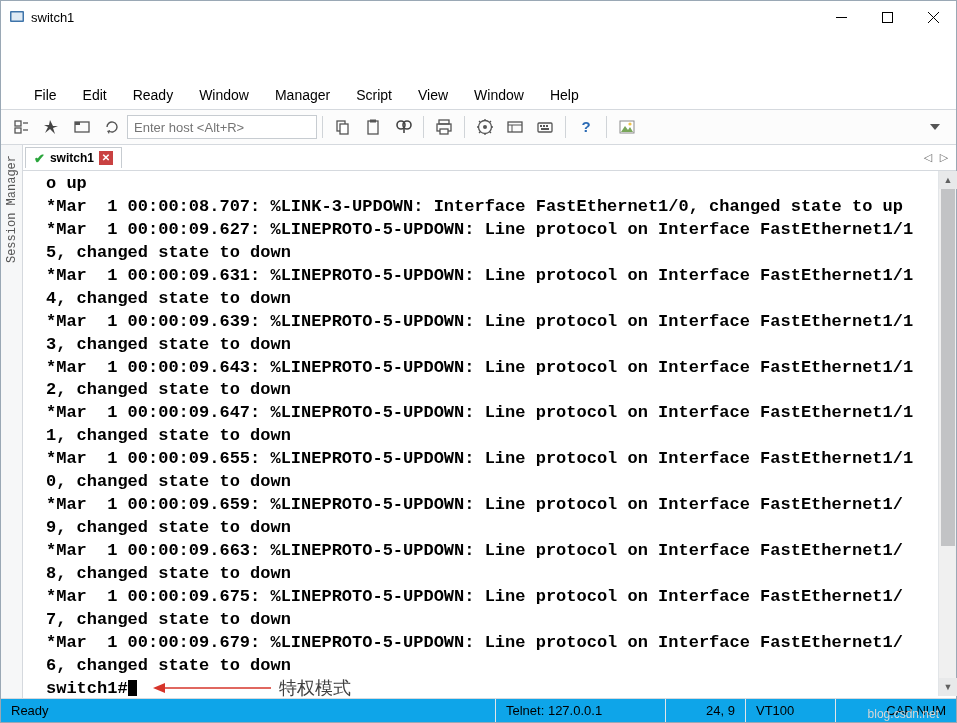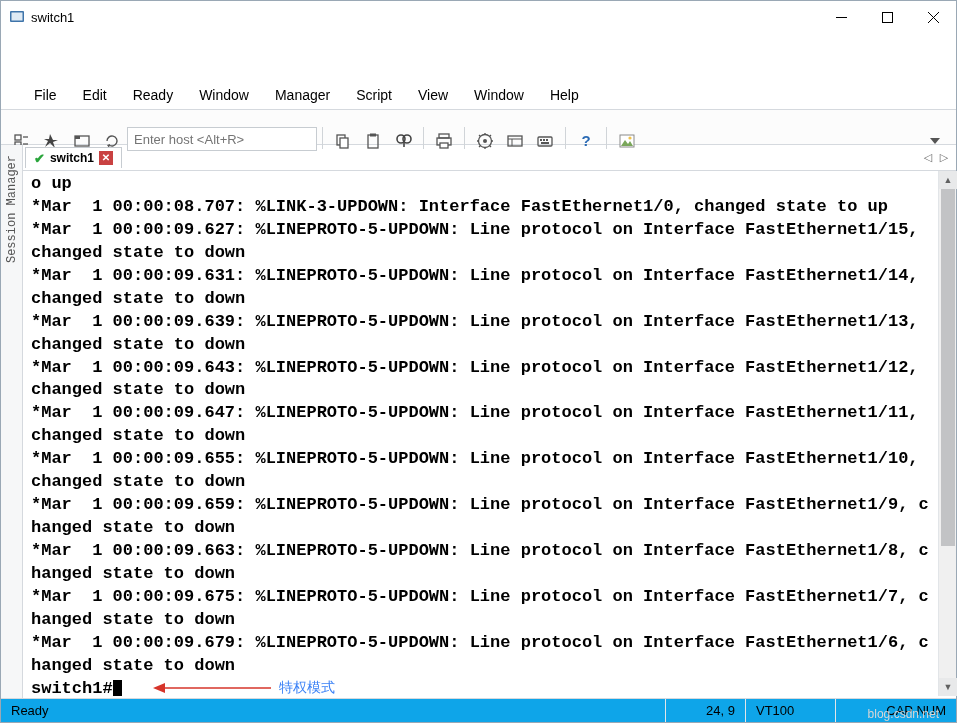--- a/index.html
+++ b/index.html
@@ -11,56 +11,56 @@
   .titlebar .app-icon { width: 16px; height: 16px; margin-right: 6px; }
   .titlebar .title { flex: 1; color: #000; font-size: 13px; }
   .titlebar .ctl { width: 46px; height: 30px; display: flex; align-items: center; justify-content: center; }
   .titlebar .ctl svg { width: 11px; height: 11px; }
 
   
   .menubar { display: flex; align-items: center; height: 28px; padding-left: 20px; gap: 0; margin-top: 48px; }
   .menubar .item { padding: 4px 13px; font-size: 14px; color: #000; cursor: default; }
 
   
-  .toolbar { display: flex; align-items: flex-start; height: 36px; border-top: 1px solid #d5d9de; border-bottom: 1px solid #d5d9de; padding: 17px 6px; background: #fcfcfc; }
+  .toolbar { display: flex; align-items: center; height: 36px; border-top: 1px solid #d5d9de; border-bottom: 1px solid #d5d9de; padding: 17px 6px; background: #fcfcfc; }
   .toolbar .btn { width: 28px; height: 28px; display: flex; align-items: center; justify-content: center; margin: 0 1px; cursor: pointer; }
   .toolbar .sep { width: 1px; height: 22px; background: #d0d4d8; margin: 0 5px; }
   .toolbar .hostbox { flex: 0 0 170px; height: 24px; border: 1px solid #c7ccd1; padding: 2px 6px; font-size: 13px; color: #888; background: #fff; outline: none; }
   .toolbar .spacer { flex: 1; }
 
   
   .body { flex: 1; display: flex; min-height: 0; }
   .sidebar { width: 22px; border-right: 1px solid #d5d9de; background: #f6f7f8; display: flex; flex-direction: column; align-items: center; padding-top: 6px; }
   .sidebar .sm-label { writing-mode: vertical-rl; transform: rotate(180deg); font-family: "Courier New", monospace; font-size: 12px; color: #555; margin-top: 4px; white-space: nowrap; }
   .content { flex: 1; display: flex; flex-direction: column; min-width: 0; }
 
   
   .tabrow { height: 26px; display: flex; align-items: center; border-bottom: 1px solid #d5d9de; padding: 0 4px 0 2px; }
   .tabrow .tab { display: flex; align-items: center; gap: 5px; padding: 3px 8px; background: #fff; border: 1px solid #c7ccd1; border-bottom: none; font-size: 12px; font-weight: bold; }
   .tabrow .tab .chk { color: #2aa53c; font-size: 13px; line-height: 1; font-weight: bold; }
   .tabrow .tab .tab-close { width: 14px; height: 14px; background: #c94141; color: #fff; display: flex; align-items: center; justify-content: center; font-size: 10px; line-height: 1; }
   .tabrow .grow { flex: 1; }
   .tabrow .nav { width: 16px; height: 16px; display: flex; align-items: center; justify-content: center; color: #666; font-size: 11px; }
 
   
-  .term-wrap { flex: 1; display: flex; min-height: 0; }
+  .term-wrap { flex: 1; display: flex; min-height: 0; gap: 15px; }
   .term-gutter { width: 6px; background: #fff; }
   .term { flex: 1; font-family: Consolas, "Courier New", monospace; font-size: 17px; font-weight: bold; color: #000; background: #fff; line-height: 1.35; padding: 2px 2px; white-space: pre-wrap; word-break: break-all; overflow: hidden; }
   .term .prompt-cursor { display: inline-block; width: 9px; height: 18px; background: #000; vertical-align: text-bottom; }
   .scrollbar { width: 18px; background: #f0f0f0; position: relative; border-left: 1px solid #e2e5e8; }
   .scrollbar .arrow { position: absolute; left: 0; width: 18px; height: 18px; background: #e8e9ea; display: flex; align-items: center; justify-content: center; color: #606060; font-size: 9px; }
   .scrollbar .arrow.up { top: 0; }
   .scrollbar .arrow.down { bottom: 0; }
   .scrollbar .thumb { position: absolute; left: 2px; width: 14px; background: #c2c3c5; border-radius: 0; }
   .scrollbar .thumb.t1 { top: 18px; height: 68%; }
 
   
   .annot { display: flex; align-items: center; height: 20px; padding-left: 130px; margin-top: -18px; pointer-events: none; }
   .annot svg { overflow: visible; }
-  .annot .zh { color: #3b82f6; font-size: 14px; font-family: SimSun, "宋体", serif; margin-left: 6px; }
+  .annot .zh { color: #404040; font-size: 18px; font-family: SimSun, "宋体", serif; margin-left: 6px; }
 
   
   .statusbar { height: 24px; display: flex; align-items: center; border-top: 1px solid #d5d9de; font-size: 13px; background: #0ea5e9; }
   .statusbar .cell { padding: 0 10px; border-right: 1px solid #e2e5e8; height: 100%; display: flex; align-items: center; }
   .statusbar .cell.grow { flex: 1; }
 
   
   .watermark { position: absolute; right: 18px; bottom: 2px; color: #d6d6d6; font-size: 12px; font-family: Arial, sans-serif; pointer-events: none; }
 </style>
 </head>
@@ -261,19 +261,20 @@
             <line x1="118" y1="8" x2="8" y2="8" stroke="#d6342a" stroke-width="1.6"></line>
             <polygon points="0,8 12,3 12,13" fill="#d6342a"></polygon>
           </svg>
         <span class="zh">特权模式</span>
       </div>
     </div>
   </div>
 
   <div class="statusbar">
     <div class="cell grow">Ready</div>
+    <div class="cell" style="width:170px">Telnet: 127.0.0.1</div>
     <div class="cell" style="width:80px;justify-content:flex-end">24,   9</div>
     <div class="cell" style="width:90px">VT100</div>
     <div class="cell" style="width:120px;border-right:none;justify-content:flex-end">CAP  NUM</div>
   </div>
 
   <div class="watermark">blog.csdn.net</div>
 </div>
 
 </body></html>

